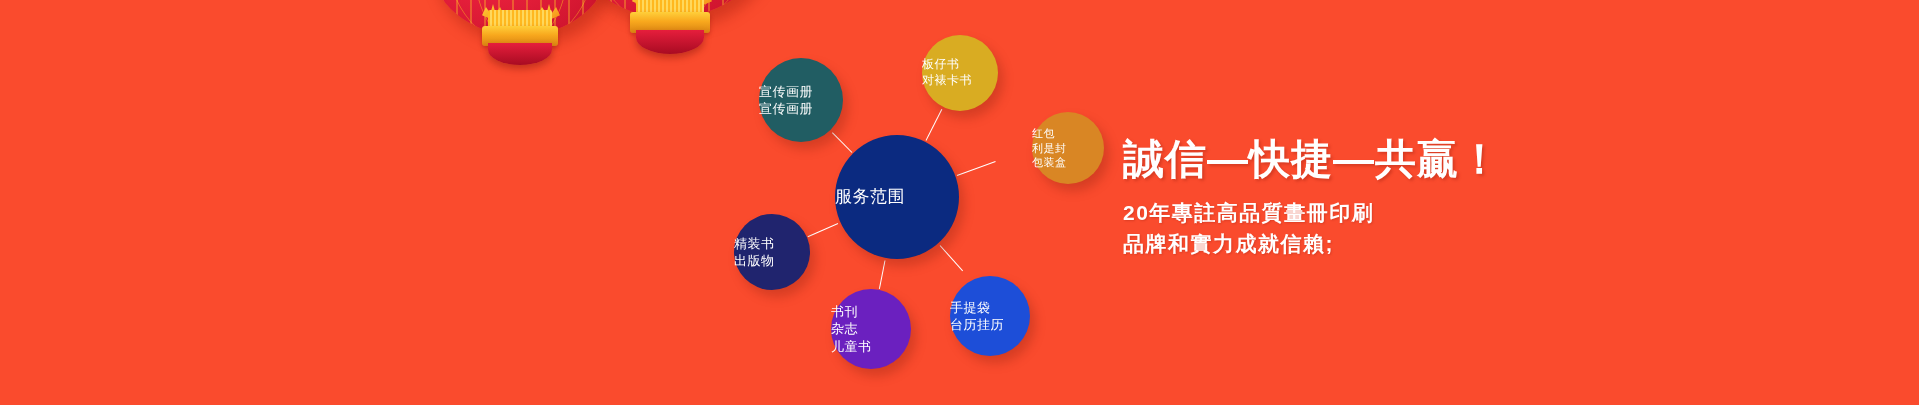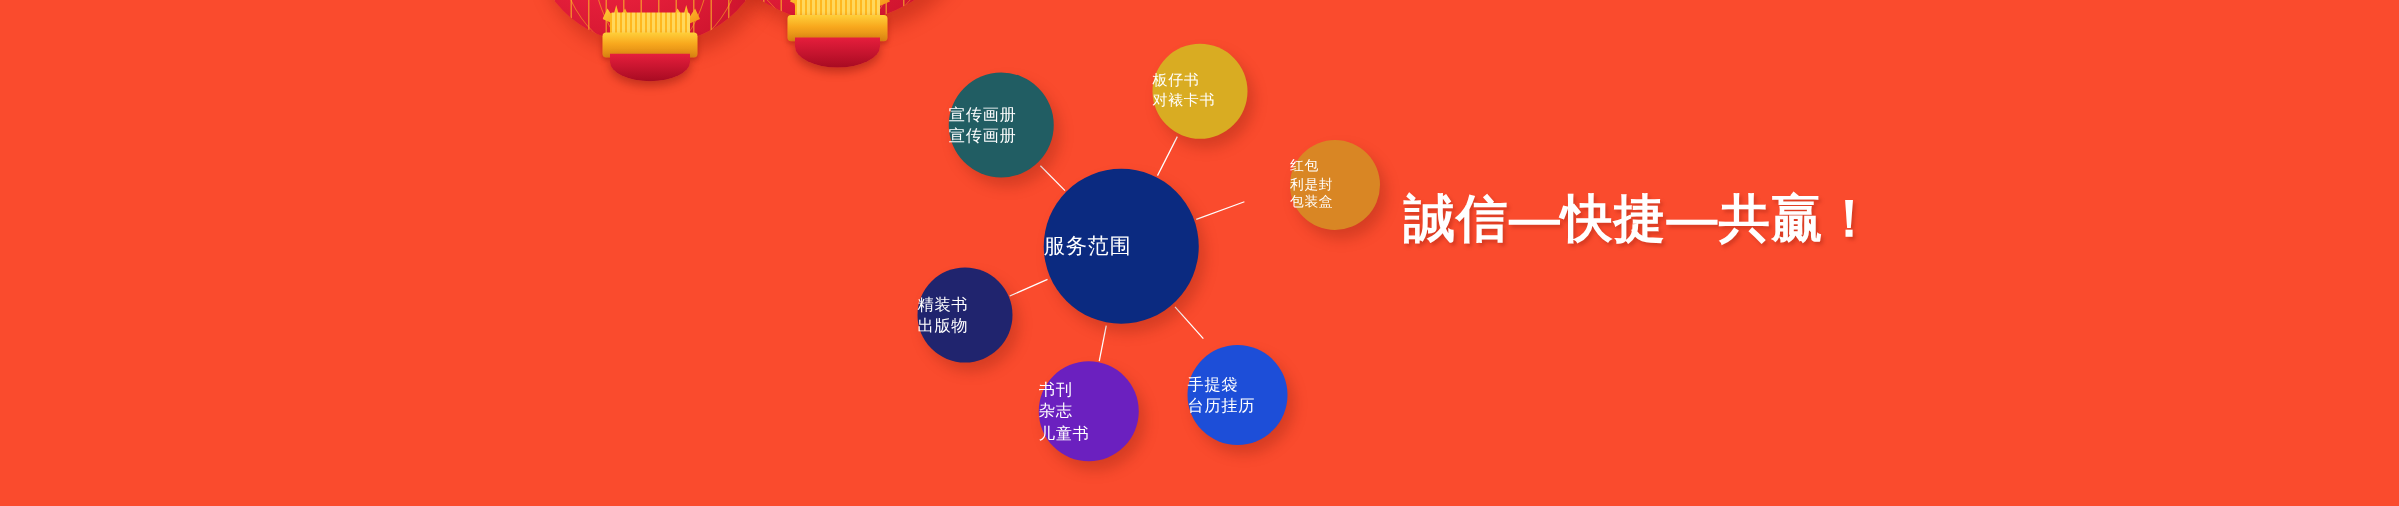--- a/index.html
+++ b/index.html
@@ -115,21 +115,20 @@
     background: rgba(255, 255, 255, 0.85);
     transform-origin: 0 50%;
   }
 
   
   .copy {
     position: absolute;
     left: 1123px;
     top: 137px;
     color: #ffffff;
-    margin-top: 16px;
   }
   .copy h1 {
     margin: 0;
     font-size: 41px;
     font-weight: bold;
     letter-spacing: 1px;
     line-height: 1.1;
     text-shadow: 2px 2px 3px rgba(150, 30, 15, 0.35);
     white-space: nowrap;
   }
@@ -216,15 +215,19 @@
         <span>儿童书</span>
       </div>
     </div>
 
   <div class="bubble" id="center-bubble" style="left: 835px; top: 135px; width: 124px; height: 124px; background: rgb(11, 42, 128); font-size: 17px;">
     <span>服务范围</span>
   </div>
 
   <div class="copy">
     <h1>誠信—快捷—共贏！</h1>
+    <div class="sub-wrap">
+      <p>20年專註高品質畫冊印刷</p>
+      <p>品牌和實力成就信賴;</p>
+    </div>
   </div>
 
 </div>
 
 </body></html>

